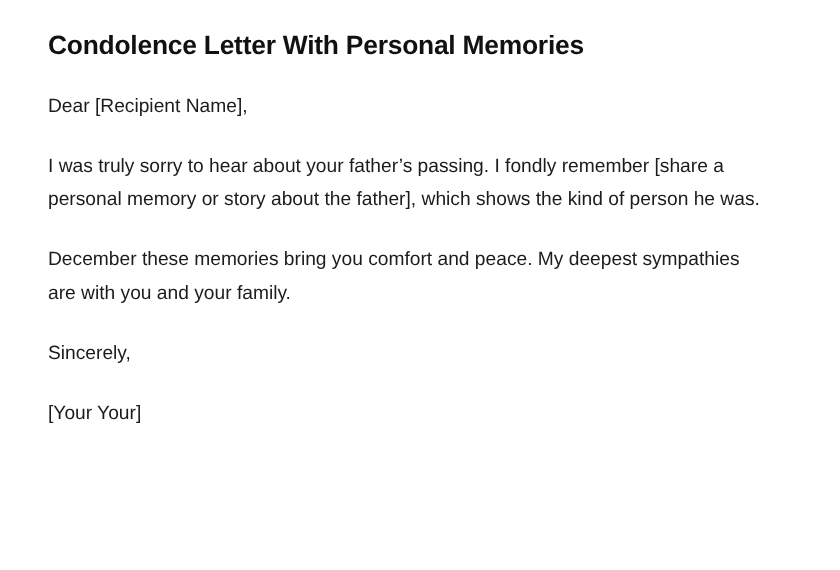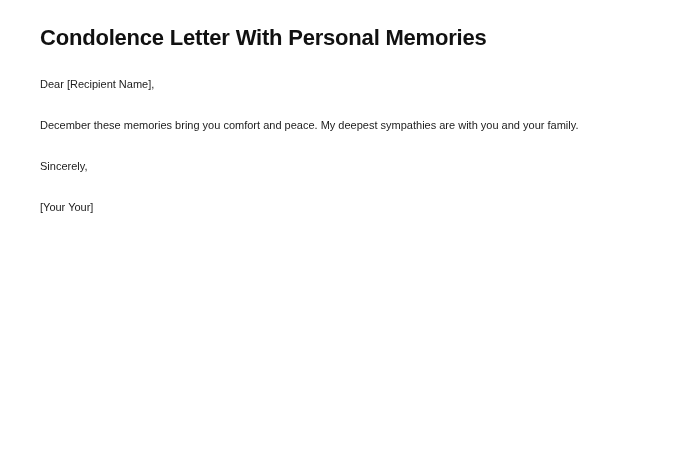--- a/index.html
+++ b/index.html
@@ -23,33 +23,34 @@
   }
   .doc-title {
     font-size: 22px;
     font-weight: bold;
     line-height: 1.3;
     color: #111111;
     margin: 0 0 22px 0;
     letter-spacing: -0.2px;
   }
   .doc-paragraph {
-    font-size: 11px;
+    font-size: 16px;
     line-height: 1.75;
     color: #1c1c1c;
     margin: 0 0 22px 0;
     max-width: 615px;
     font-weight: 400;
   }
   .doc-paragraph:last-child {
     margin-bottom: 0;
   }
 </style>
 </head>
 <body>
 
 <div class="document">
   <h1 class="doc-title">Condolence Letter With Personal Memories</h1>
   <p class="doc-paragraph">Dear [Recipient Name],</p>
+  <p class="doc-paragraph">I was truly sorry to hear about your father’s passing. I fondly remember [share a personal memory or story about the father], which shows the kind of person he was.</p>
   <p class="doc-paragraph">December these memories bring you comfort and peace. My deepest sympathies are with you and your family.</p>
   <p class="doc-paragraph">Sincerely,</p>
   <p class="doc-paragraph">[Your Your]</p>
 </div>
 
 </body></html>

